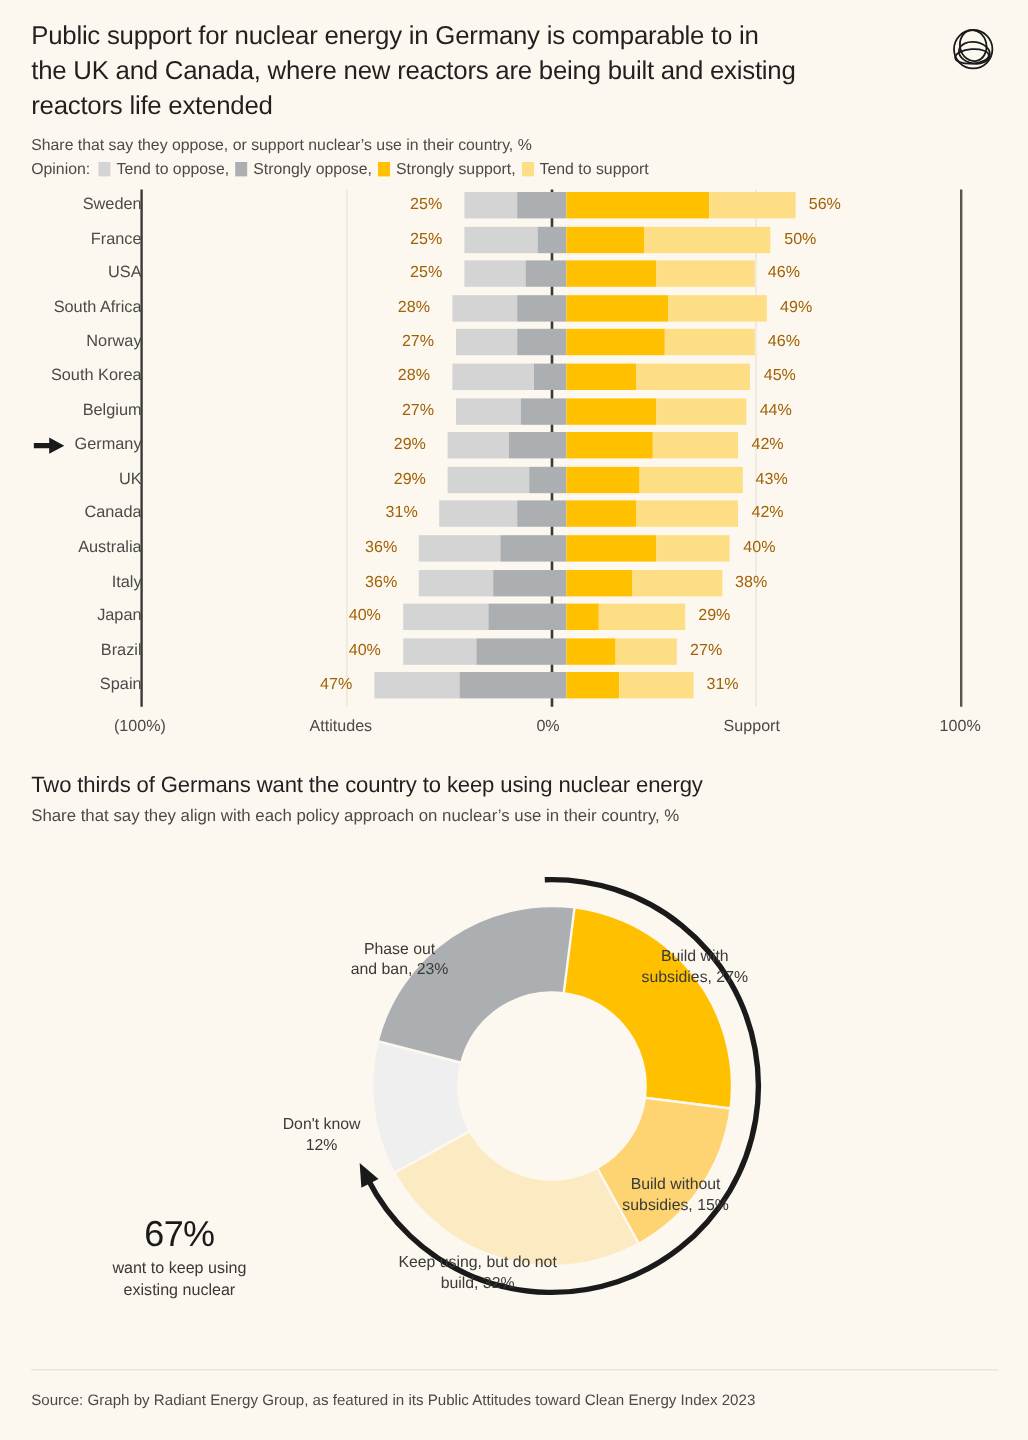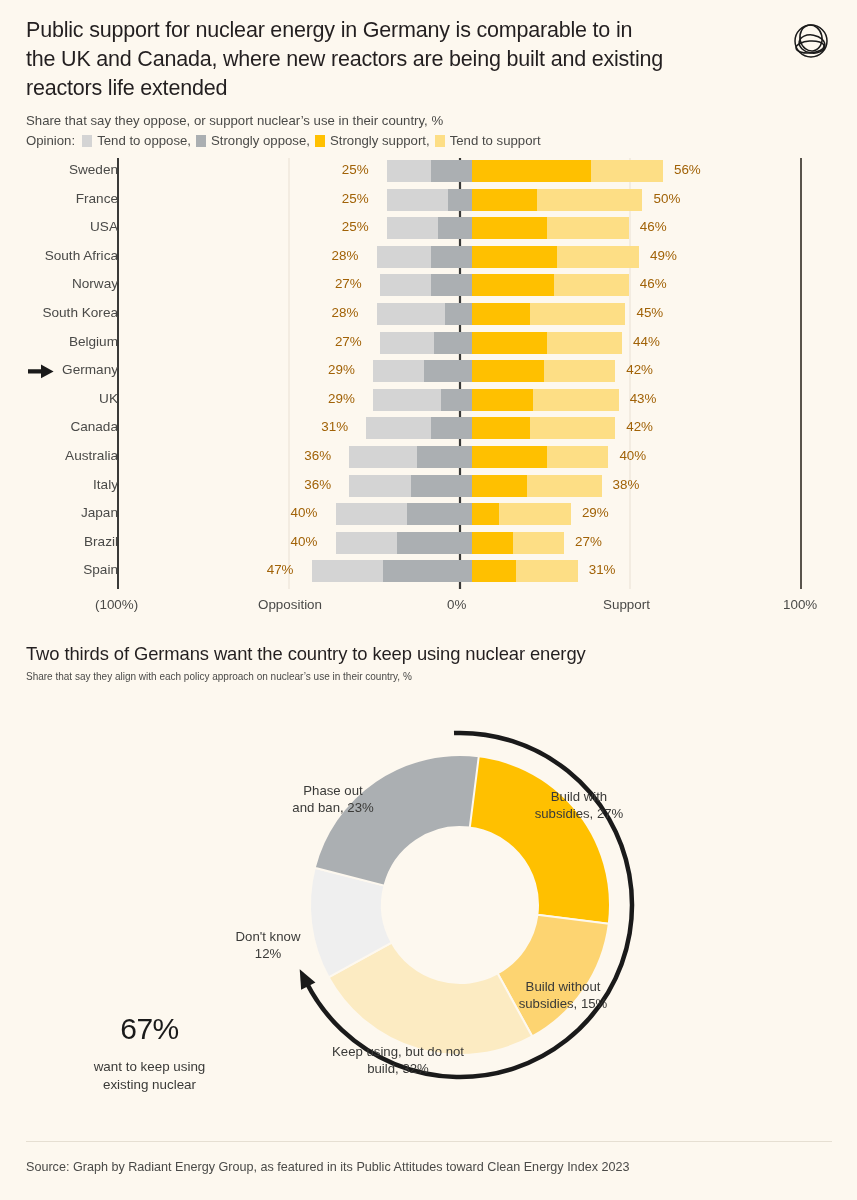--- a/index.html
+++ b/index.html
@@ -62,30 +62,30 @@
   }
   .seg { position: absolute; top: 3px; height: 22px; }
 
   .axis-lab {
     position: absolute; font-size: 13.4px; color: #4A4A48; white-space: nowrap;
   }
 
   
   .sec2 { position: absolute; left: 26px; top: 643px; width: 700px; }
   .sec2-title { font-size: 18.4px; color: #231F20; font-weight: 400; letter-spacing: -0.1px;}
-  .sec2-sub { font-size: 10px; color: #4A4A48; margin-top: 6px; }
+  .sec2-sub { font-size: 14px; color: #4A4A48; margin-top: 6px; }
 
   .donut-wrap { position: absolute; left: 0px; top: 690px; width: 857px; height: 450px; }
   .donut-label {
     position: absolute; font-size: 13.2px; color: #3A3A38; text-align: center;
     line-height: 17px; white-space: nowrap;
   }
   .callout { position: absolute; left: 62px; top: 1012px; width: 175px; text-align: center; }
   .callout-big { font-size: 30px; color: #1A1A1A; letter-spacing: -0.5px; }
-  .callout-sub { font-size: 13.4px; color: #3A3A38; line-height: 17.5px; margin-top: 12px; }
+  .callout-sub { font-size: 13.4px; color: #3A3A38; line-height: 17.5px; margin-top: 2px; }
 
   .source {
     position: absolute; left: 26px; top: 1160px;
     font-size: 12.6px; color: #4A4A48;
   }
   .rule { position: absolute; left: 26px; top: 1141px; width: 806px; height: 1px; background: #E6DFD2; }
 </style>
 </head>
 <body>
 
@@ -270,21 +270,21 @@
           <div class="seg" style="left: 299.73px; width: 71.61px; background: rgb(212, 212, 212);"></div>
           <div class="seg" style="left: 371.34px; width: 88.66px; background: rgb(171, 175, 178);"></div>
           <div class="seg" style="left: 460px; width: 44.33px; background: rgb(255, 192, 0);"></div>
           <div class="seg" style="left: 504.33px; width: 61.38px; background: rgb(253, 222, 133);"></div>
           <span class="opp-val" style="left: 254.73px;">47%</span>
           <span class="sup-val" style="left: 576.71px;">31%</span>
         </div>
       </div>
 
     <span class="axis-lab" style="left:95px;  top:445px;">(100%)</span>
-    <span class="axis-lab" style="left:258px; top:445px;">Opposition</span>
+    <span class="axis-lab" style="left:258px; top:445px;">Attitudes</span>
     <span class="axis-lab" style="left:447px; top:445px;">0%</span>
     <span class="axis-lab" style="left:603px; top:445px;">Support</span>
     <span class="axis-lab" style="left:783px; top:445px;">100%</span>
   </div>
 
   <div class="sec2">
     <div class="sec2-title">Two thirds of Germans want the country to keep using nuclear energy</div>
     <div class="sec2-sub">Share that say they align with each policy approach on nuclear’s use in their country, %</div>
   </div>
 

